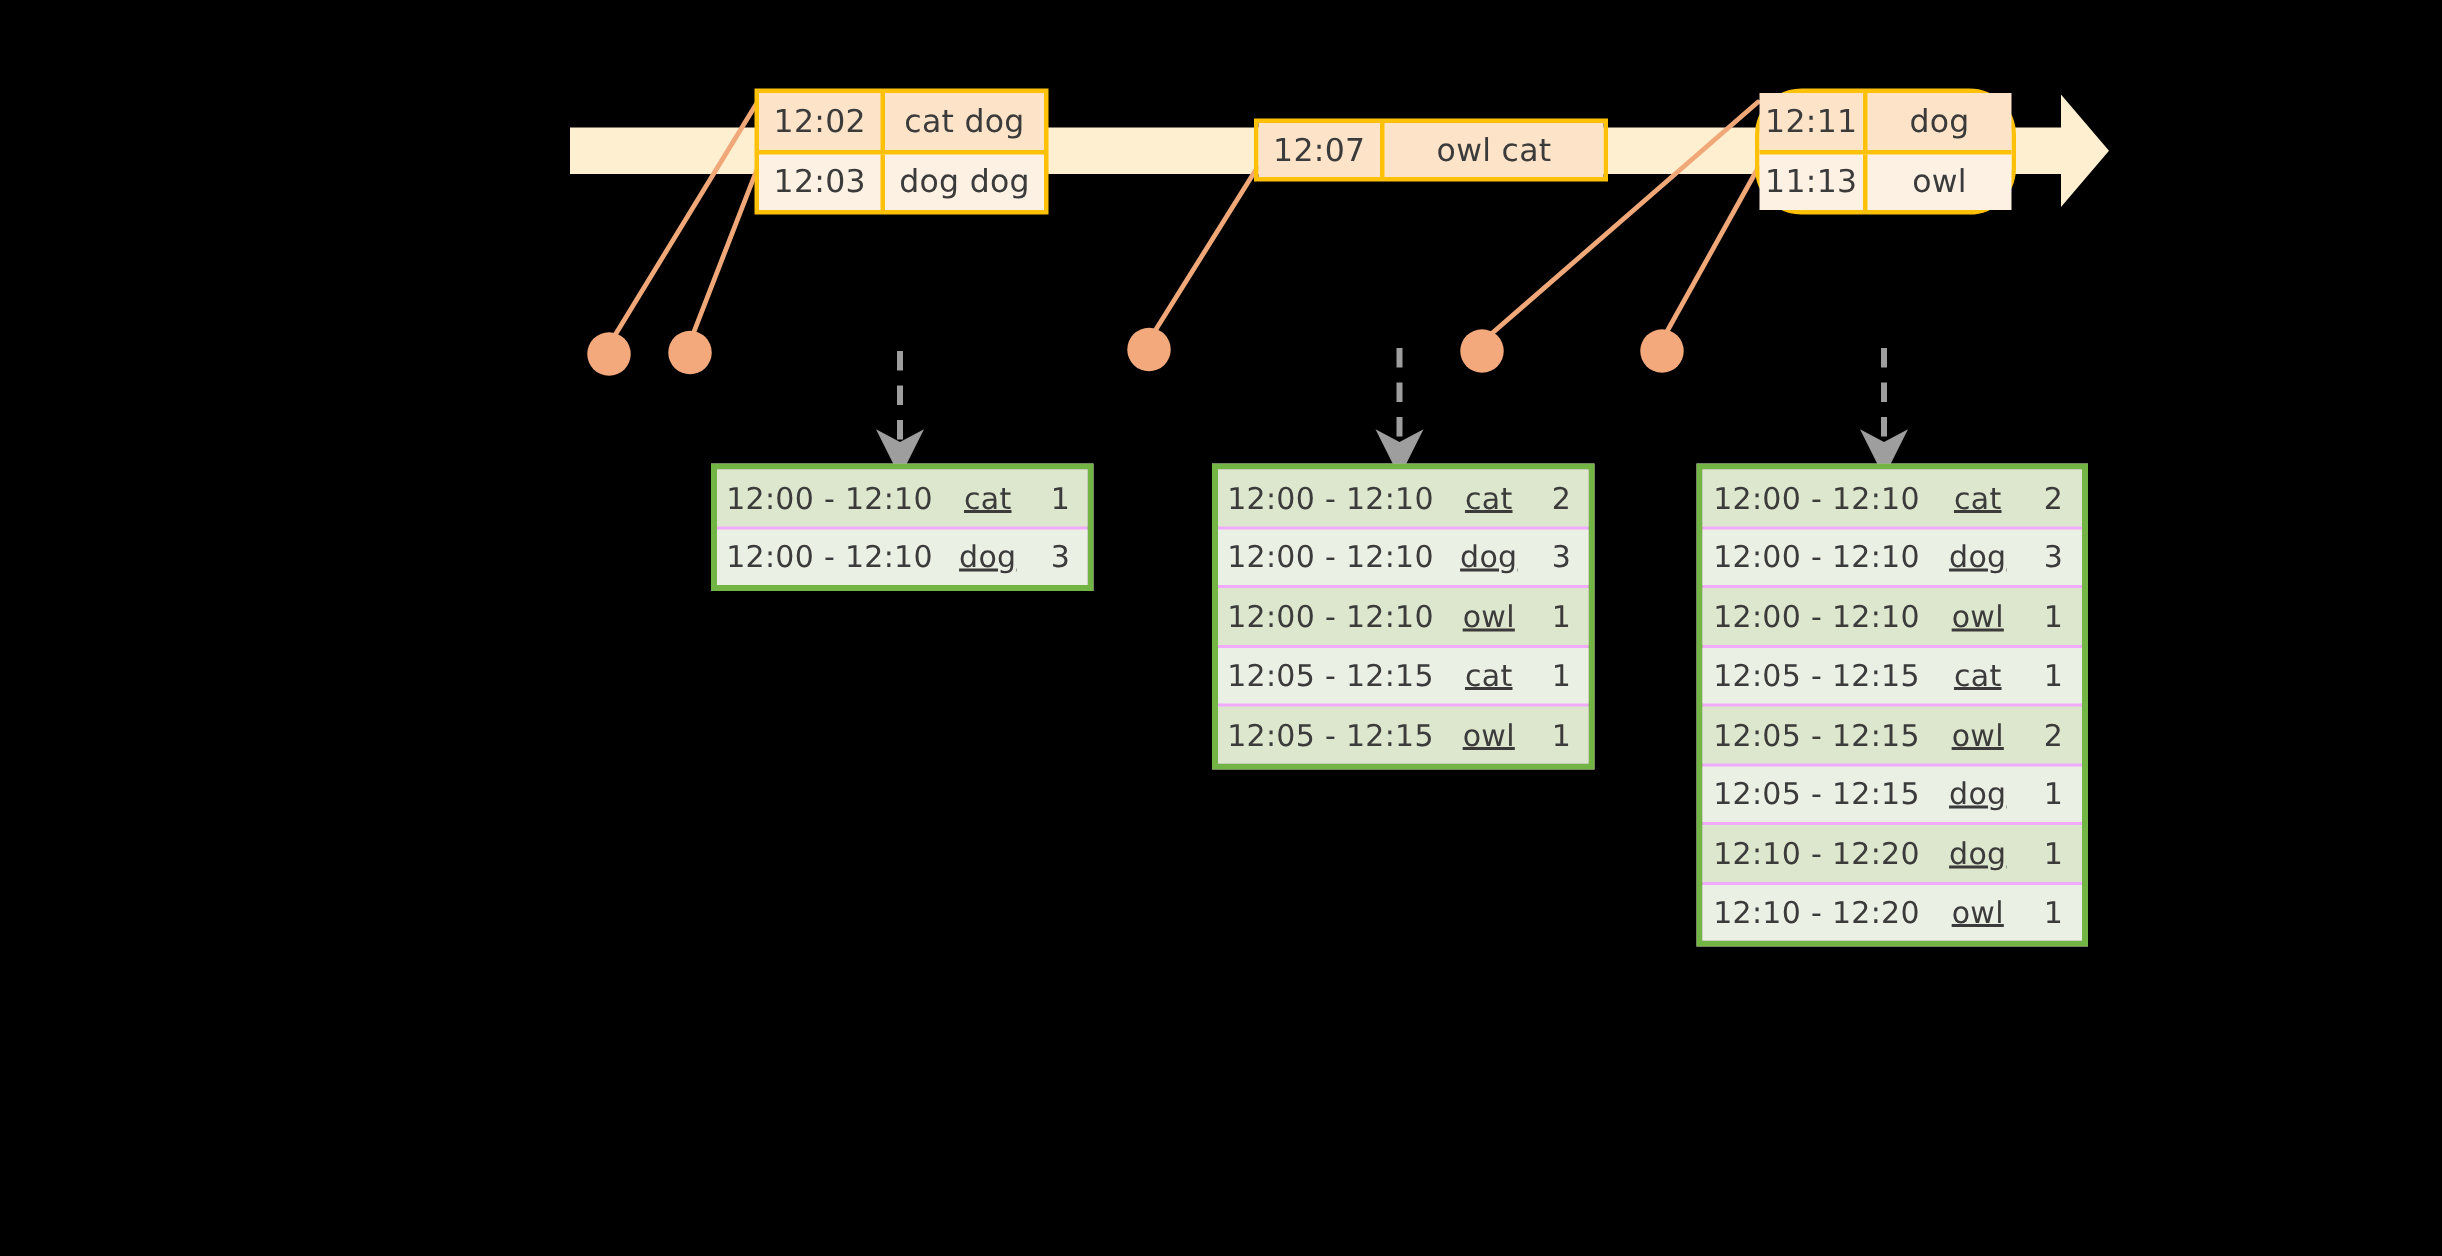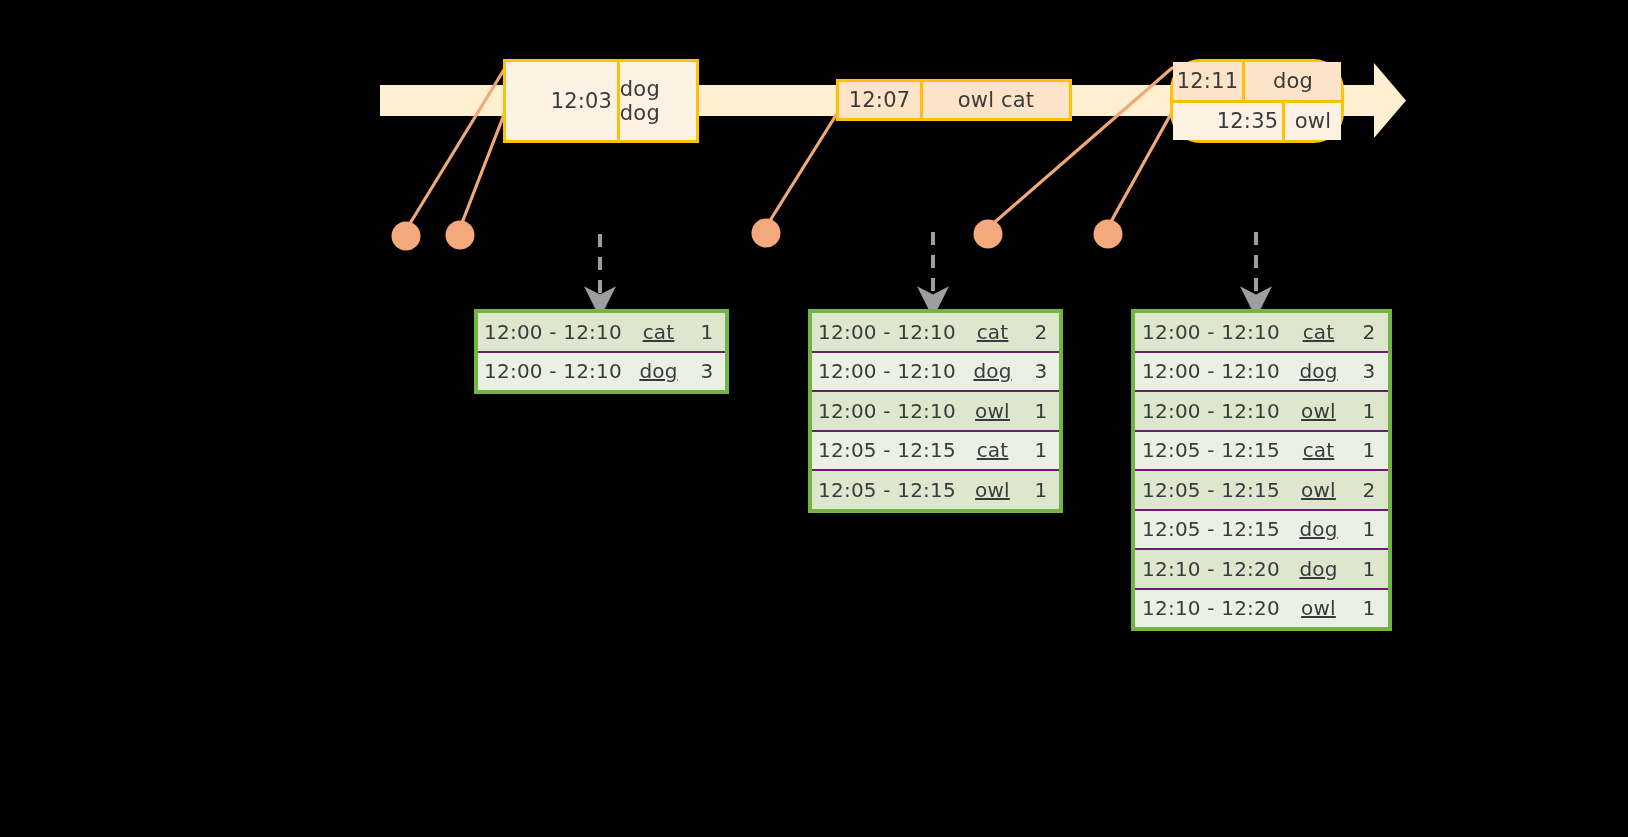--- a/index.html
+++ b/index.html
@@ -40,21 +40,21 @@
   }
   .event-row {
     display: flex;
     flex: 1 1 auto;
     box-sizing: border-box;
   }
   .event-row + .event-row {
     border-top: 3px solid #FFC107;
   }
   .event-row.shade-a { background: #FDE4C8; }
-  .event-row.shade-b { background: #FDF1E4; padding-left: 40px; }
+  .event-row.shade-b { background: #FDF1E4; }
   .event-time {
     box-sizing: border-box;
     border-right: 3px solid #FFC107;
     display: flex;
     align-items: center;
     justify-content: center;
     color: #3b3b3b;
     font-size: 21px;
     letter-spacing: .2px;
   }
@@ -67,21 +67,21 @@
     color: #3b3b3b;
     font-size: 21px;
     letter-spacing: .2px;
   }
 
   
   .rtable {
     position: absolute;
     border: 4px solid #72B544;
     box-sizing: border-box;
-    background: #701a75;
+    background: #f0abfc;
     display: flex;
     flex-direction: column;
     z-index: 4;
   }
   .rrow {
     display: flex;
     height: 37.5px;
     box-sizing: border-box;
     margin-bottom: 2px;
   }
@@ -141,40 +141,44 @@
     </g>
 
     <g stroke="#9E9E9E" stroke-width="4" fill="none" stroke-dasharray="13 10" marker-end="url(#dash-arrow-head)">
       <line x1="600" y1="234" x2="600" y2="301"></line>
       <line x1="933" y1="232" x2="933" y2="301"></line>
       <line x1="1256" y1="232" x2="1256" y2="301"></line>
     </g>
   </svg>
 
   <div class="event-box" style="left:503px; top:59px; width:196px; height:84px;">
+    <div class="event-row shade-a">
+      <span class="event-time" style="width:84px;">12:02</span>
+      <span class="event-words">cat dog</span>
+    </div>
     <div class="event-row shade-b">
       <span class="event-time" style="width:84px;">12:03</span>
       <span class="event-words">dog dog</span>
     </div>
   </div>
 
   <div class="event-box" style="left:836px; top:79px; width:236px; height:42px;text-align:center;">
     <div class="event-row shade-a">
       <span class="event-time" style="width:84px;">12:07</span>
       <span class="event-words">owl cat</span>
     </div>
   </div>
 
   <div class="event-box" style="left:1170px; top:59px; width:174px; height:84px;border-radius:31px;">
     <div class="event-row shade-a">
       <span class="event-time" style="width:72px;">12:11</span>
       <span class="event-words">dog</span>
     </div>
     <div class="event-row shade-b">
-      <span class="event-time" style="width:72px;">12:35</span>
+      <span class="event-time" style="width:72px;">11:13</span>
       <span class="event-words">owl</span>
     </div>
   </div>
 
   <div class="rtable" style="left:474px; top:309px;">
     <div class="rrow g-a">
       <span class="rcell c-window">12:00 - 12:10</span>
       <span class="rcell c-key">cat</span>
       <span class="rcell c-count">1</span>
     </div>

